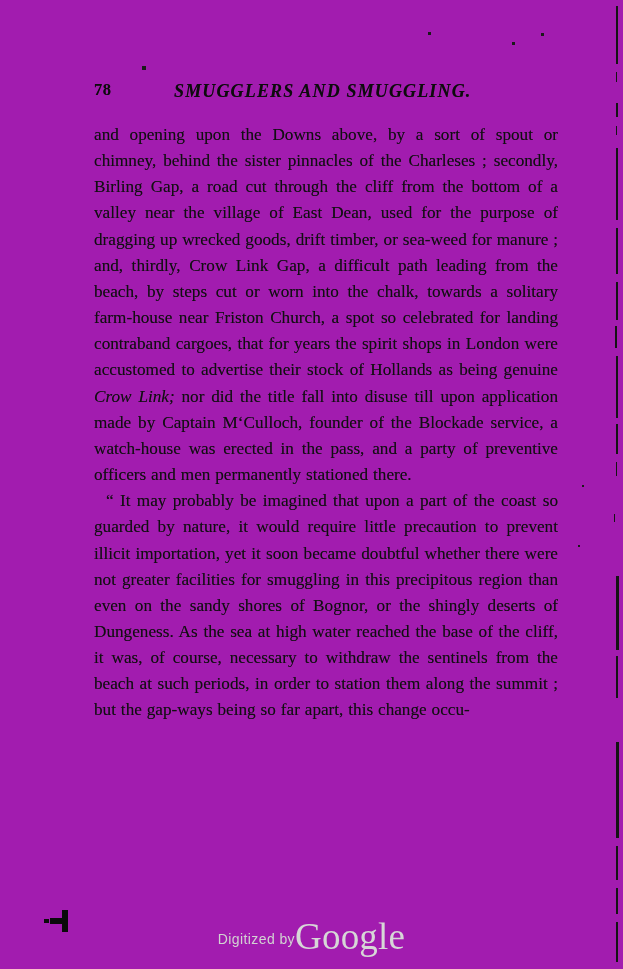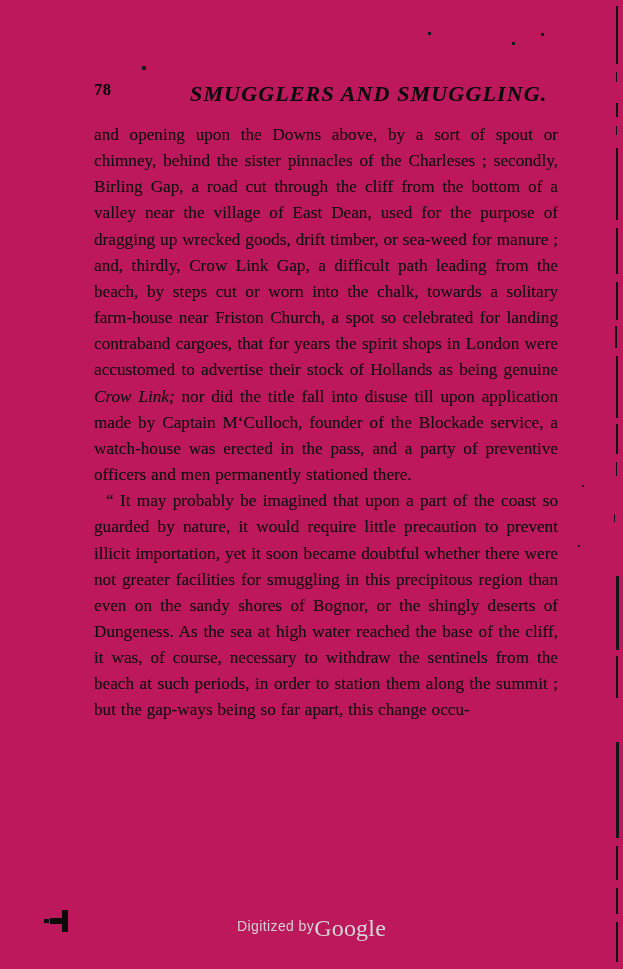--- a/index.html
+++ b/index.html
@@ -7,21 +7,21 @@
     margin: 0;
     padding: 0;
     background: #ffffff;
   }
 
   .page {
     position: relative;
     width: 623px;
     height: 969px;
     margin: 0;
-    background: #be185d;
+    background: #a21caf;
     overflow: hidden;
     font-family: "Liberation Serif", "DejaVu Serif", serif;
     color: #101010;
   }
 
   
   .running-head {
     position: absolute;
     left: 94px;
     top: 80px;
@@ -34,23 +34,23 @@
     left: 0;
     top: 0;
     font-size: 16.5px;
     font-weight: bold;
     letter-spacing: 0.5px;
     color: #0c0c0c;
   }
 
   .head-title {
     position: absolute;
-    left: 96px;
+    left: 80px;
     top: 1px;
-    font-size: 22px;
+    font-size: 18px;
     font-style: italic;
     font-weight: bold;
     letter-spacing: 1.15px;
     white-space: nowrap;
     color: #0c0c0c;
     text-align: center;
   }
 
   
   .textblock {
@@ -135,21 +135,21 @@
   .wm-prefix {
     font-family: "Liberation Sans", sans-serif;
     font-size: 14px;
     color: #d2d2d2;
     letter-spacing: 0.4px;
     vertical-align: 5px;
   }
 
   .wm-brand {
     font-family: "Liberation Serif", "DejaVu Serif", serif;
-    font-size: 24px;
+    font-size: 37px;
     color: #d7d7d7;
     letter-spacing: 0.2px;
   }
 </style>
 </head>
 <body>
 
 <div class="page">
 
   <div class="running-head">

